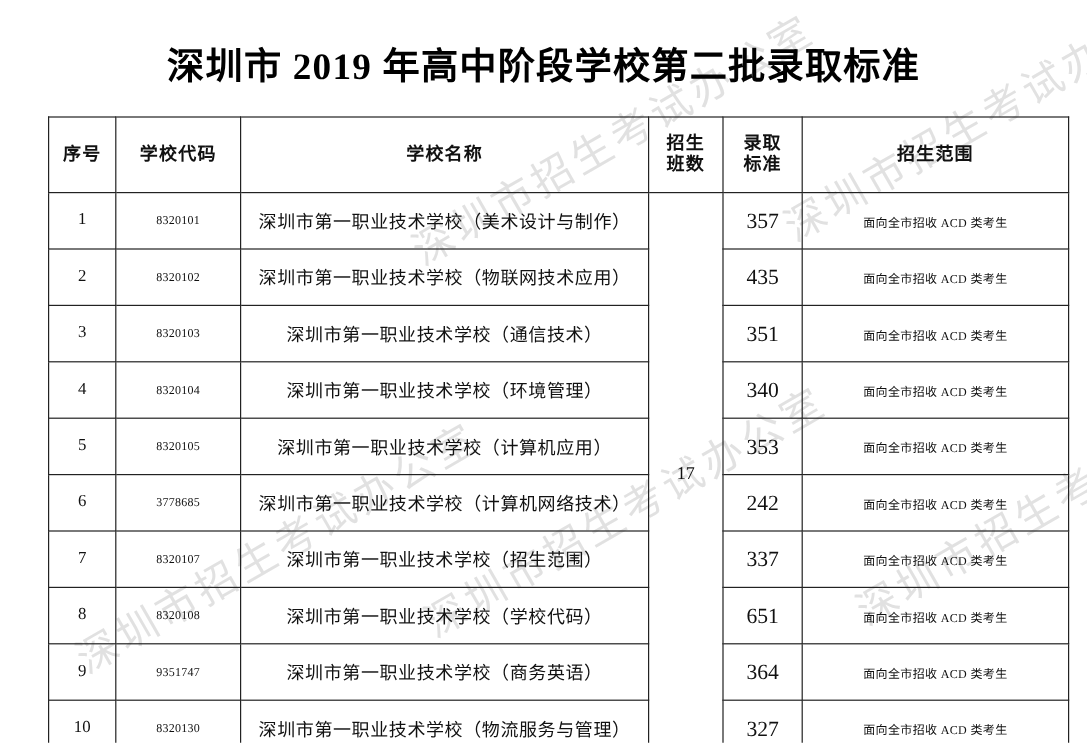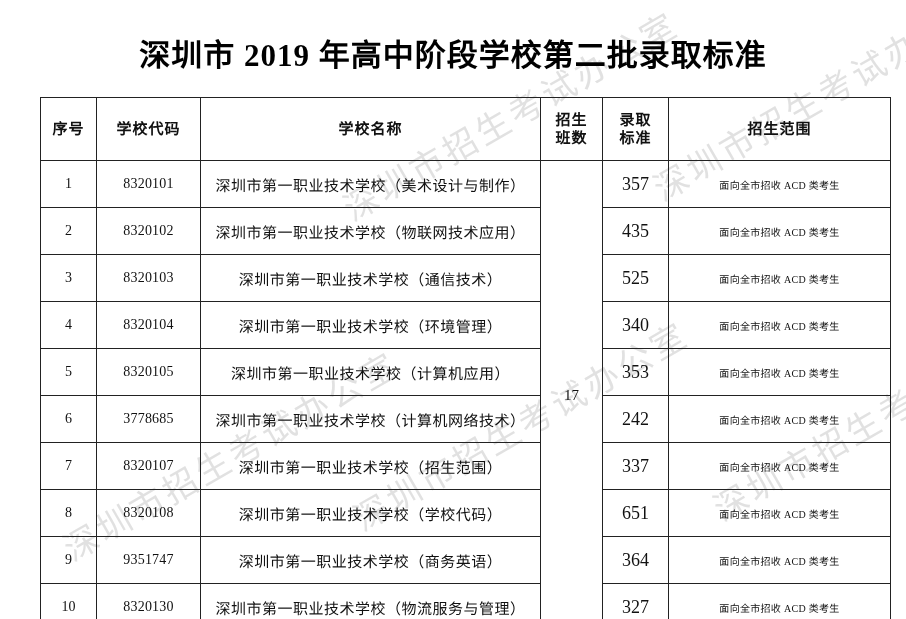--- a/index.html
+++ b/index.html
@@ -88,21 +88,21 @@
   }
 
   .col-seq     { width: 56px; }
   .col-code    { width: 104px; }
   .col-name    { width: 340px; }
   .col-classes { width: 62px; }
   .col-score   { width: 66px; }
   .col-range   { width: 222px; }
 
   td.seq    { font-size: 14px; }
-  td.code   { font-size: 14px; letter-spacing: 0.2px; margin-left: 32px; }
+  td.code   { font-size: 10px; letter-spacing: 0.2px; margin-left: 32px; }
   td.name   { font-size: 15px; letter-spacing: 0.5px; margin-left: 12px; }
   td.score  { font-size: 18px; }
   td.range  { font-size: 10px; letter-spacing: 0.3px; }
   td.classes{ font-size: 15px; }
 
   .hdr-two-line { display: block; line-height: 1.2; }
 </style>
 </head>
 <body>
 
@@ -156,21 +156,21 @@
           <td class="seq">2</td>
           <td class="code">8320102</td>
           <td class="name">深圳市第一职业技术学校（物联网技术应用）</td>
           <td class="score">435</td>
           <td class="range">面向全市招收 ACD 类考生</td>
         </tr>
         <tr>
           <td class="seq">3</td>
           <td class="code">8320103</td>
           <td class="name">深圳市第一职业技术学校（通信技术）</td>
-          <td class="score">525</td>
+          <td class="score">351</td>
           <td class="range">面向全市招收 ACD 类考生</td>
         </tr>
         <tr>
           <td class="seq">4</td>
           <td class="code">8320104</td>
           <td class="name">深圳市第一职业技术学校（环境管理）</td>
           <td class="score">340</td>
           <td class="range">面向全市招收 ACD 类考生</td>
         </tr>
         <tr>

